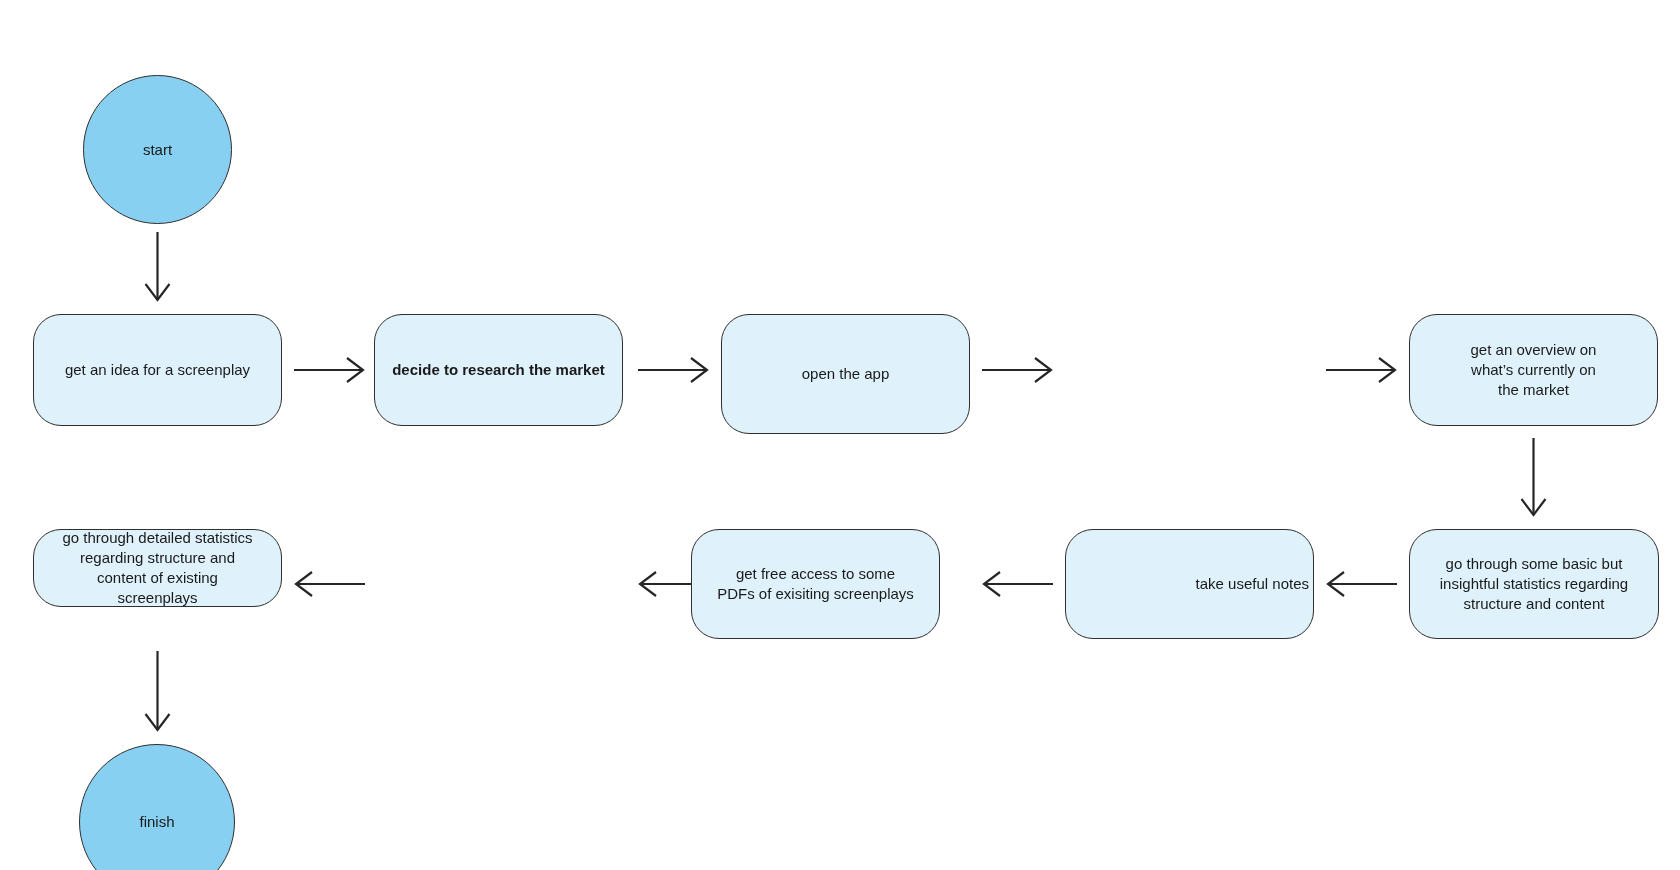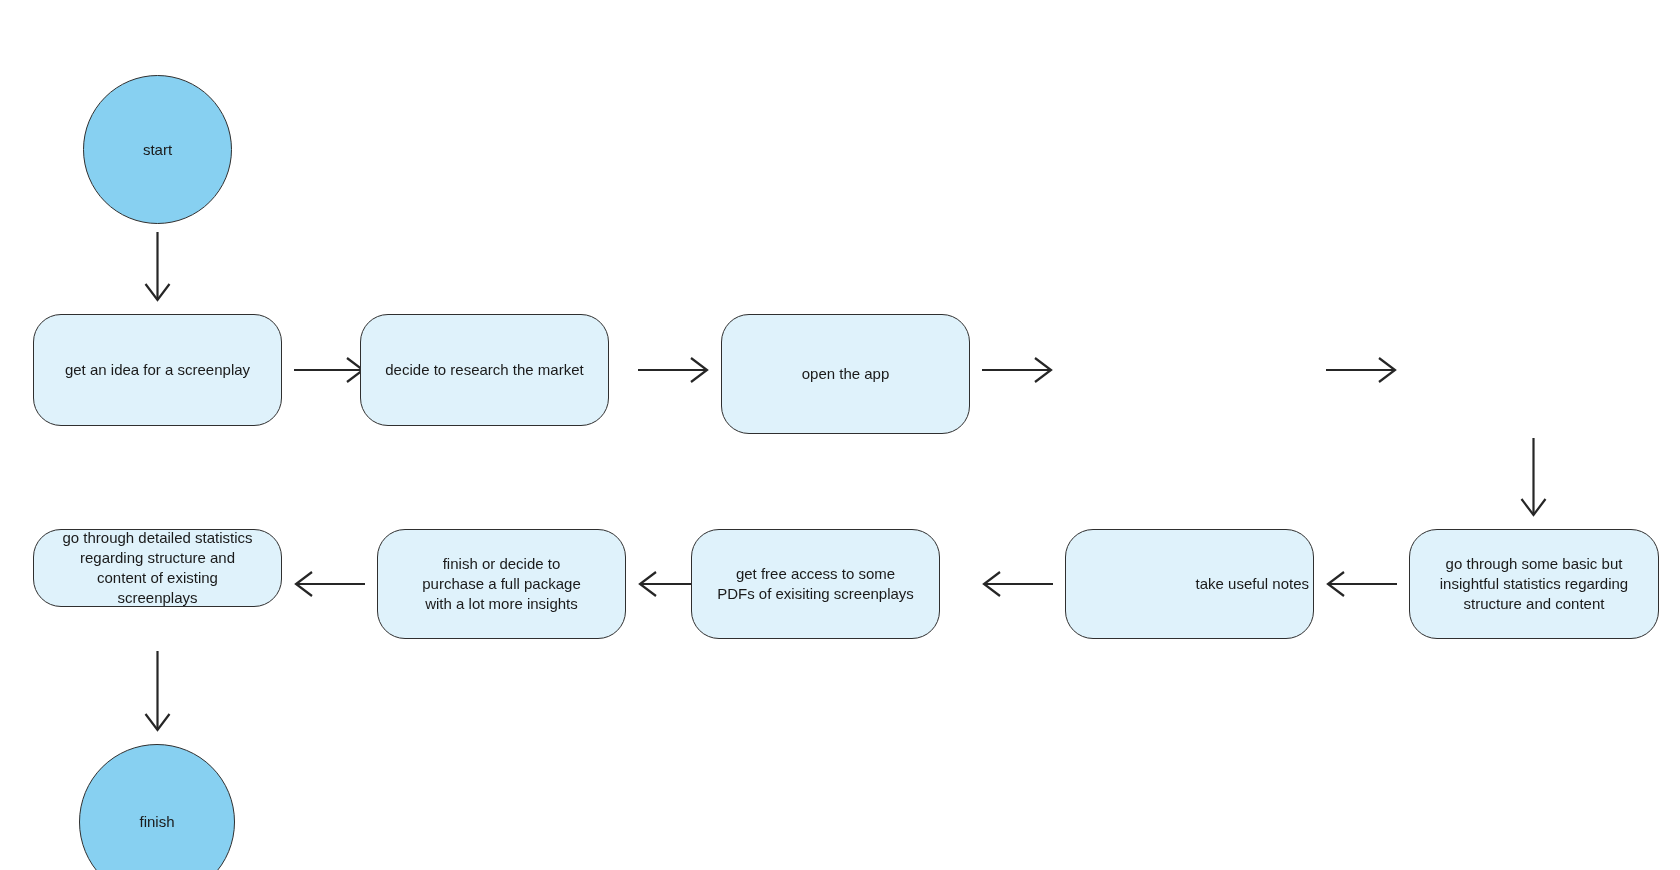--- a/index.html
+++ b/index.html
@@ -79,50 +79,50 @@
   </svg>
 
   <div class="node circle" style="left:83px; top:29px; width:149px; height:149px;">
     <span class="label">start</span>
   </div>
 
   <div class="node box" style="left:33px; top:268px; width:249px; height:112px;">
     <span class="label">get an idea for a screenplay</span>
   </div>
 
-  <div class="node box" style="left:360px; top:268px; width:249px; height:112px;">
+  <div class="node box" style="left:374px; top:268px; width:249px; height:112px;font-weight:bold;">
     <span class="label">decide to research the market</span>
   </div>
 
   <div class="node box" style="left:721px; top:268px; width:249px; height:120px;">
     <span class="label">open the app</span>
   </div>
 
 
+  <div class="node box" style="left:1409px; top:268px; width:249px; height:112px;">
+    <span class="label">get an overview on
+what’s currently on
+the market</span>
+  </div>
 
   <div class="node box" style="left:1409px; top:483px; width:250px; height:110px;">
     <span class="label">go through some basic but
 insightful statistics regarding
 structure and content</span>
   </div>
 
   <div class="node box" style="left:1065px; top:483px; width:249px; height:110px;text-align:right;">
     <span class="label">take useful notes</span>
   </div>
 
   <div class="node box" style="left:691px; top:483px; width:249px; height:110px;">
     <span class="label">get free access to some
 PDFs of exisiting screenplays</span>
   </div>
 
-  <div class="node box" style="left:377px; top:483px; width:249px; height:110px;">
-    <span class="label">finish or decide to
-purchase a full package
-with a lot more insights</span>
-  </div>
 
   <div class="node box" style="left:33px; top:483px; width:249px; height:78px;">
     <span class="label">go through detailed statistics
 regarding structure and
 content of existing
 screenplays</span>
   </div>
 
   <div class="node circle" style="left:79px; top:698px; width:156px; height:156px;">
     <span class="label">finish</span>

